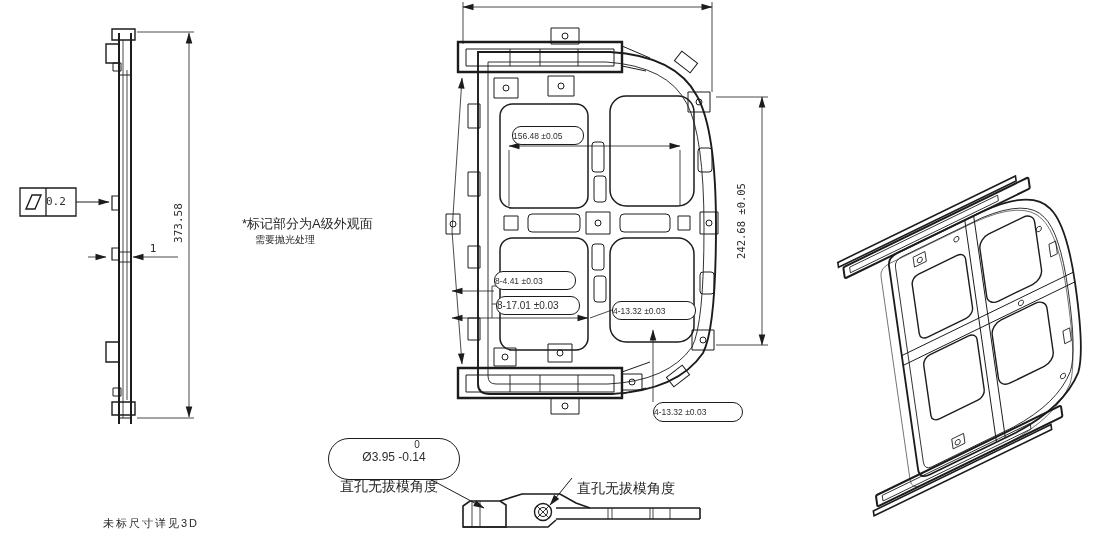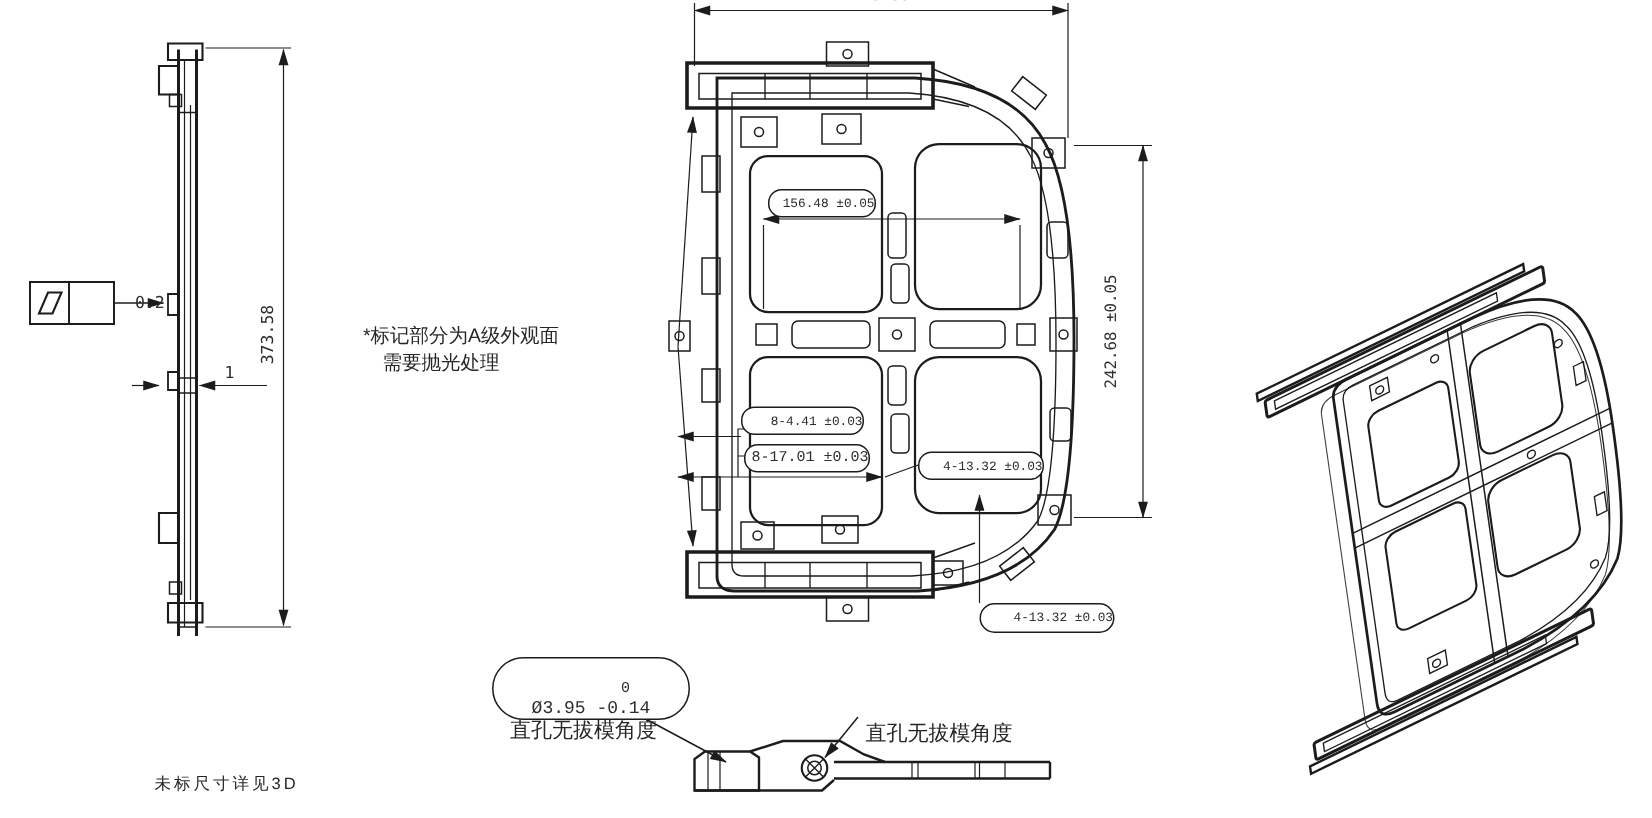--- a/index.html
+++ b/index.html
@@ -3,22 +3,22 @@
 <meta charset="utf-8">
 <style>
   html,body{margin:0;padding:0;background:#fff;}
   #canvas{position:relative;width:1101px;height:545px;background:#fff;overflow:hidden;
           font-family:"DejaVu Sans Mono","Liberation Sans",sans-serif;}
   #lineart{position:absolute;left:0;top:0;z-index:1;}
   .lbl{position:absolute;z-index:3;color:#2e2e2e;white-space:nowrap;line-height:1;
        font-family:"DejaVu Sans Mono","Liberation Sans",sans-serif;}
   .cjk{font-family:"Liberation Sans","DejaVu Sans",sans-serif;color:#262626;}
   .oval{position:absolute;z-index:2;border:1.3px solid #1c1c1c;background:#fff;
-        display:flex;align-items:center;justify-content:flex-end;color:#2e2e2e;
-        font-family:Liberation Mono, monospace;}
+        display:flex;align-items:center;justify-content:flex-start;color:#2e2e2e;
+        font-family:Liberation Sans, sans-serif;}
   .rot{transform:rotate(-90deg);transform-origin:center center;text-align:center;}
   .ctr{text-align:center;}
   svg *{vector-effect:non-scaling-stroke;}
 </style>
 </head>
 <body>
 
 <div id="canvas">
 
 <svg id="lineart" width="1101" height="545" viewBox="0 0 1101 545">
@@ -198,24 +198,24 @@
     </g>
   </g>
 </svg>
 
   <div class="lbl ctr" style="left:550px;top:-9px;width:74px;font-size:11px;">248.55</div>
 
   <div class="lbl rot ctr" style="left:145px;top:216px;width:70px;height:14px;font-size:11px;">373.58</div>
 
   <div class="lbl ctr" style="left:142px;top:243px;width:22px;font-size:11px;">1</div>
 
-  <div class="lbl ctr" style="left:46px;top:196px;width:18px;font-size:11px;padding-left:44px;">0.2</div>
+  <div class="lbl ctr" style="left:46px;top:196px;width:18px;font-size:11px;">0.2</div>
 
   <div class="lbl cjk" style="left:242px;top:217px;font-size:13px;">*标记部分为A级外观面</div>
-  <div class="lbl cjk" style="left:255px;top:235px;font-size:13px;">需要抛光处理</div>
+  <div class="lbl cjk" style="left:255px;top:235px;font-size:10px;">需要抛光处理</div>
 
   <div class="oval" style="left:512px;top:126px;width:70px;height:17px;border-radius:9px;font-size:8.5px;">
     <span>156.48 ±0.05</span>
   </div>
 
   <div class="lbl rot ctr" style="left:698px;top:214px;width:90px;height:14px;font-size:10.5px;">242.68 ±0.05</div>
 
   <div class="oval" style="left:494px;top:271px;width:80px;height:17px;border-radius:9px;font-size:8.5px;">
     <span>8-4.41 ±0.03</span>
   </div>

